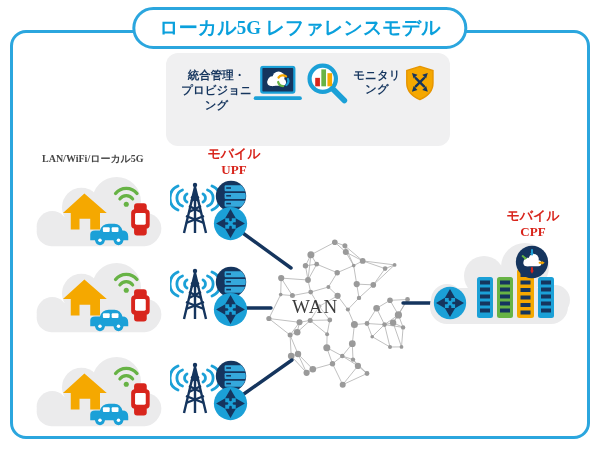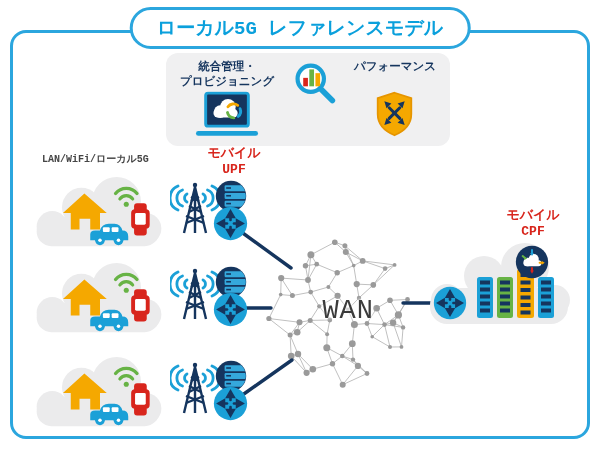--- a/index.html
+++ b/index.html
@@ -1,28 +1,28 @@
 <!DOCTYPE html>
 <html style="--border-blue: #2BA6DE; --title-blue: #0AA0DC; --navy: #15355E; --cyan: #1BA0D7; --red: #D8251C; --orange: #F5A800; --green: #67B345; --cloud-gray: #EBEBEC; --panel-gray: #F0F0F1; --mesh-gray: #ABABAB; --wan-text: #3B3B3B;"><head>
 <meta charset="utf-8">
 <style>
   html,body{margin:0;padding:0;background:#fff;}
   .canvas{position:relative;width:600px;height:449px;background:#fff;overflow:hidden;
-          font-family:Liberation Mono, monospace;}
+          font-family:Liberation Serif, serif;}
   .outer-border{position:absolute;left:10px;top:30px;width:574px;height:403px;
           border:3px solid var(--border-blue);border-radius:16px;background:#fff;}
   .title-pill{position:absolute;top:7px;left:50%;transform:translateX(-50%);
           background:#fff;border:3px solid var(--border-blue);border-radius:22px;
           padding:5px 24px;font-size:19px;font-weight:bold;color:var(--title-blue);
           white-space:nowrap;z-index:6;}
   .mgmt-panel{position:absolute;left:166px;top:53px;width:284px;height:93px;
           background:var(--panel-gray);border-radius:12px;display:flex;
           justify-content:space-between;align-items:flex-start;
           padding:7px 14px 5px;box-sizing:border-box;z-index:3;}
-  .mgmt-item{display:flex;flex-direction:column;align-items:center;}
+  .mgmt-item{display:flex;flex-direction:row;align-items:center;}
   .mgmt-label{font-size:11.5px;font-weight:bold;color:var(--navy);text-align:center;
           line-height:1.3;white-space:pre-line;height:31px;}
   .lan-label{position:absolute;left:42px;top:152px;font-size:10px;font-weight:bold;
           color:#454545;z-index:3;}
   .access-row{position:absolute;left:30px;width:252px;height:86px;z-index:3;}
   #row1{top:172px;} #row2{top:258px;} #row3{top:352px;}
   .row-cloud{position:absolute;left:0;top:4px;width:138px;height:76px;}
   .row-antenna{position:absolute;left:140px;top:8px;width:50px;height:56px;}
   .row-server{position:absolute;left:185px;top:8px;width:32px;height:32px;}
   .row-router{position:absolute;left:183px;top:34px;width:35px;height:35px;}
@@ -30,22 +30,22 @@
           font-size:13px;font-weight:bold;color:var(--red);line-height:1.2;
           white-space:pre-line;z-index:5;}
   .cpf-label{position:absolute;left:500px;top:208px;width:66px;text-align:center;
           font-size:13px;font-weight:bold;color:var(--red);line-height:1.2;
           white-space:pre-line;z-index:5;}
   .mesh-svg,.links-svg{position:absolute;left:0;top:0;width:600px;height:449px;}
   .mesh-svg{z-index:1;} .links-svg{z-index:2;}
   .mesh-svg line{stroke:var(--mesh-gray);stroke-width:1;opacity:.75;}
   .mesh-svg circle{fill:#9a9a9a;}
   .links-svg line{stroke:var(--navy);stroke-width:3.4;stroke-linecap:round;}
-  .wan-label{position:absolute;left:292px;top:296px;width:82px;text-align:right;
-          font-size:27px;color:var(--wan-text);letter-spacing:1px;z-index:3;
+  .wan-label{position:absolute;left:292px;top:296px;width:82px;text-align:left;
+          font-size:19px;color:var(--wan-text);letter-spacing:1px;z-index:3;
           text-shadow:0 0 3px #fff,0 0 5px #fff;}
   .right-cloud{position:absolute;left:422px;top:240px;width:152px;height:95px;z-index:2;}
   .cpf-icon{position:absolute;left:515px;top:245px;width:34px;height:34px;z-index:4;}
   .right-router{position:absolute;left:433px;top:286px;width:34px;height:34px;z-index:3;}
 </style>
 </head>
 <body>
 
 <svg width="0" height="0" style="position:absolute" aria-hidden="true">
   <defs>
@@ -404,21 +404,21 @@
       <svg width="64" height="47" viewBox="0 0 66 48">
           <use href="#sym-laptop"></use>
         </svg>
     </div>
     <div class="mgmt-item">
       <svg width="47" height="47" viewBox="0 0 50 50">
           <use href="#sym-magnifier"></use>
         </svg>
     </div>
     <div class="mgmt-item">
-      <div class="mgmt-label">パフォーマンス</div>
+      <div class="mgmt-label">モニタリング</div>
       <svg width="41" height="46" viewBox="0 0 46 52">
           <use href="#sym-shield"></use>
         </svg>
     </div>
   </div>
 
   <div class="lan-label">LAN/WiFi/ローカル5G</div>
   <div class="upf-label">モバイル
 UPF</div>
 

